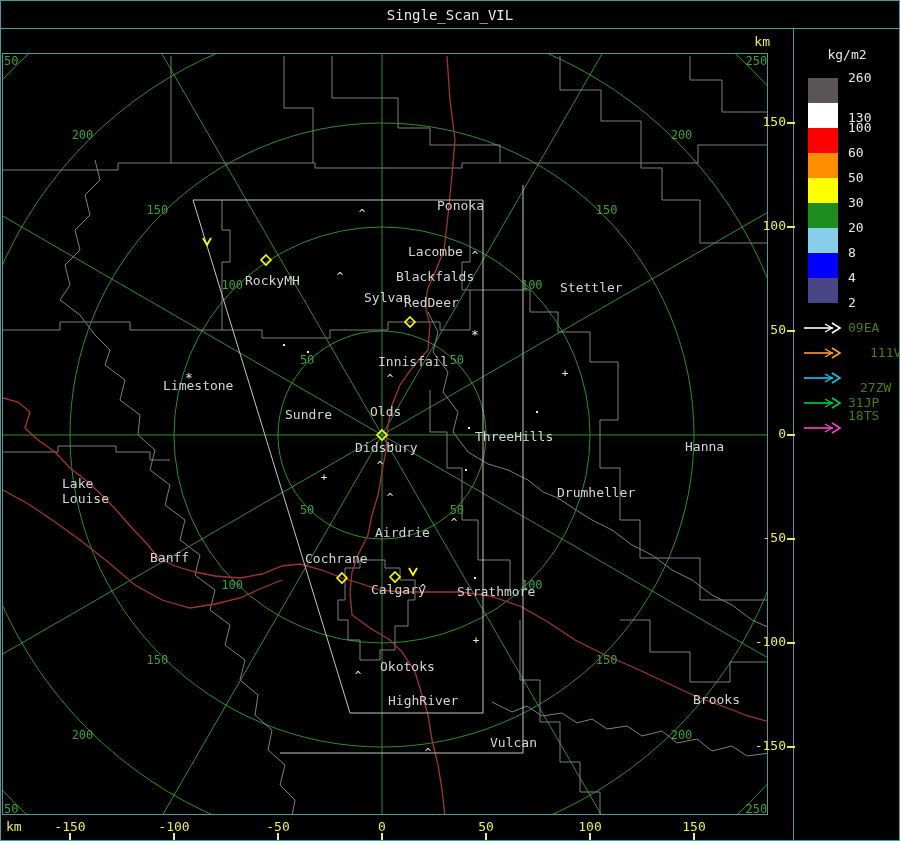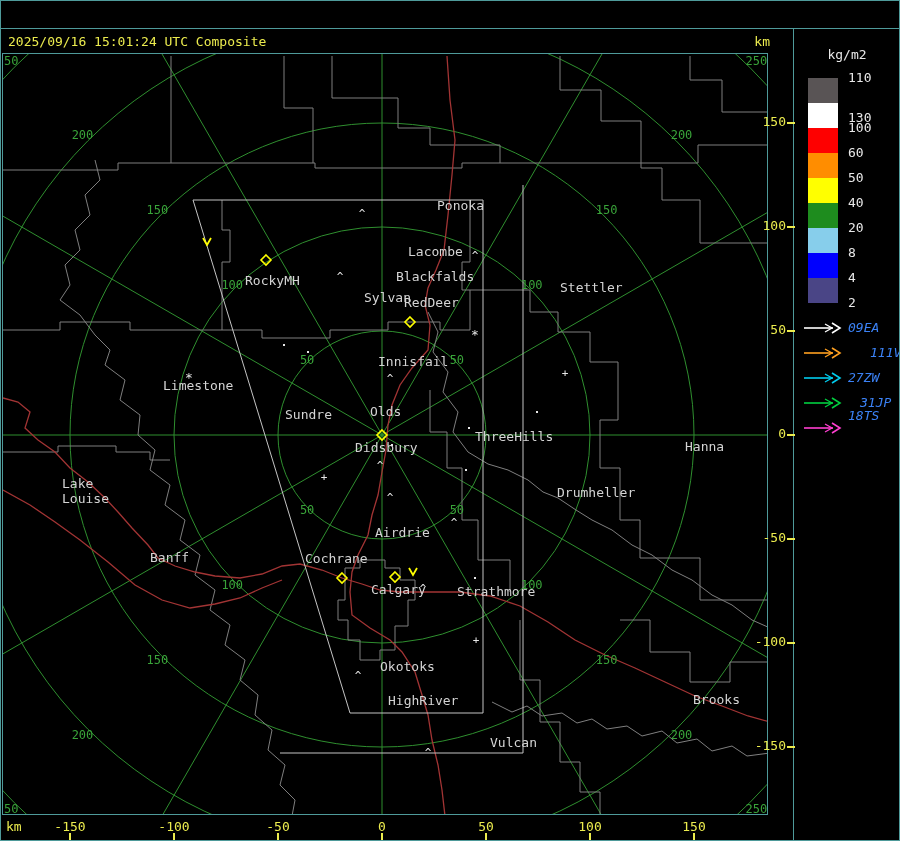--- a/index.html
+++ b/index.html
@@ -14,35 +14,37 @@
   .ts{position:absolute;left:8px;top:34px;color:#ecec4e;font-size:13px;}
   .yunit{position:absolute;left:740px;top:34px;width:30px;text-align:right;color:#ecec4e;font-size:13px;}
   .mapborder{position:absolute;left:2px;top:53px;width:766px;height:762px;
              border:1px solid #4e9a9a;box-sizing:border-box;}
   svg.map{position:absolute;left:3px;top:54px;}
   .panel{position:absolute;left:794px;top:29px;width:106px;height:812px;}
   .panel .ptitle{position:absolute;left:0;top:18px;width:100%;text-align:center;
                  color:#e8e8e8;font-size:13px;}
   .sw{position:absolute;left:14px;width:30px;height:25px;}
   .swlab{position:absolute;left:54px;color:#e8e8e8;font-size:13px;}
-  .arrow-row-label{position:absolute;left:54px;color:#3b82f6;font-size:13px;font-style:italic;}
+  .arrow-row-label{position:absolute;left:54px;color:#4d7c0f;font-size:13px;}
   .arrow-svg{position:absolute;left:8px;}
   .xlab{position:absolute;width:40px;text-align:center;color:#ecec4e;font-size:13px;top:819px;}
   .xunit{position:absolute;left:6px;top:819px;color:#ecec4e;font-size:13px;}
   .xtick{position:absolute;top:833px;width:2px;height:7px;background:#ecec4e;}
   .ylab{position:absolute;width:38px;text-align:right;color:#ecec4e;font-size:13px;}
   .ytick{position:absolute;left:787px;width:8px;height:2px;background:#ecec4e;}
 </style>
 </head>
 <body>
 
 <div class="stage">
+  <div class="titlebar">
+    <div class="t">Single_Scan_VIL</div>
+  </div>
   <div class="hline" style="left:0;top:28px;width:900px;height:1px;"></div>
 
-  <div class="ts">2025/09/16 15:01:24 UTC Composite</div>
   <div class="yunit">km</div>
 
   <div class="mapborder"></div>
   <svg class="map" id="mapsvg" width="764" height="760" viewBox="3 54 764 760">
       <line x1="382" y1="435" x2="982" y2="435" stroke="#2f8f2f" stroke-width="1"></line>
       <line x1="382" y1="435" x2="901.6152422706632" y2="735" stroke="#2f8f2f" stroke-width="1"></line>
       <line x1="382" y1="435" x2="682" y2="954.6152422706632" stroke="#2f8f2f" stroke-width="1"></line>
       <line x1="382" y1="435" x2="382.00000000000006" y2="1035" stroke="#2f8f2f" stroke-width="1"></line>
       <line x1="382" y1="435" x2="82.00000000000011" y2="954.6152422706632" stroke="#2f8f2f" stroke-width="1"></line>
       <line x1="382" y1="435" x2="-137.6152422706632" y2="735" stroke="#2f8f2f" stroke-width="1"></line>
@@ -163,26 +165,26 @@
     <div class="ptitle">kg/m2</div>
   <div class="sw" style="top: 49px; background: rgb(89, 84, 85);"></div>
       <div class="sw" style="top: 74px; background: rgb(255, 255, 255);"></div>
       <div class="sw" style="top: 99px; background: rgb(254, 0, 0);"></div>
       <div class="sw" style="top: 124px; background: rgb(255, 141, 0);"></div>
       <div class="sw" style="top: 149px; background: rgb(255, 255, 0);"></div>
       <div class="sw" style="top: 174px; background: rgb(30, 140, 30);"></div>
       <div class="sw" style="top: 199px; background: rgb(135, 206, 235);"></div>
       <div class="sw" style="top: 224px; background: rgb(0, 0, 254);"></div>
       <div class="sw" style="top: 249px; background: rgb(74, 69, 134);"></div>
-      <div class="swlab" style="top: 41px;">110</div>
+      <div class="swlab" style="top: 41px;">260</div>
       <div class="swlab" style="top: 81px;">130</div>
       <div class="swlab" style="top: 91px;">100</div>
       <div class="swlab" style="top: 116px;">60</div>
       <div class="swlab" style="top: 141px;">50</div>
-      <div class="swlab" style="top: 166px;">40</div>
+      <div class="swlab" style="top: 166px;">30</div>
       <div class="swlab" style="top: 191px; text-align: right;">20</div>
       <div class="swlab" style="top: 216px;">8</div>
       <div class="swlab" style="top: 241px;">4</div>
       <div class="swlab" style="top: 266px;">2</div>
       <div class="arrow-svg" style="top: 291px;"><svg width="44" height="16" xmlns="http://www.w3.org/2000/svg">
        <line x1="2" y1="8" x2="31" y2="8" stroke="#ffffff" stroke-width="1.6"></line>
        <path d="M30 3 L38 8 L30 13" stroke="#ffffff" fill="none" stroke-width="1.6"></path>
        <path d="M23 4 L30 8 L23 12" stroke="#ffffff" fill="none" stroke-width="1.3"></path>
      </svg></div>
       <div class="arrow-row-label" style="top: 291px;">09EA</div>
@@ -190,27 +192,27 @@
        <line x1="2" y1="8" x2="31" y2="8" stroke="#ffa020" stroke-width="1.6"></line>
        <path d="M30 3 L38 8 L30 13" stroke="#ffa020" fill="none" stroke-width="1.6"></path>
        <path d="M23 4 L30 8 L23 12" stroke="#ffa020" fill="none" stroke-width="1.3"></path>
      </svg></div>
       <div class="arrow-row-label" style="top: 316px; margin-left: 22px;">111V</div>
       <div class="arrow-svg" style="top: 341px;"><svg width="44" height="16" xmlns="http://www.w3.org/2000/svg">
        <line x1="2" y1="8" x2="31" y2="8" stroke="#00ccee" stroke-width="1.6"></line>
        <path d="M30 3 L38 8 L30 13" stroke="#00ccee" fill="none" stroke-width="1.6"></path>
        <path d="M23 4 L30 8 L23 12" stroke="#00ccee" fill="none" stroke-width="1.3"></path>
      </svg></div>
-      <div class="arrow-row-label" style="top: 341px;">27ZW</div>
+      <div class="arrow-row-label" style="top: 351px; margin-left: 12px;">27ZW</div>
       <div class="arrow-svg" style="top: 366px;"><svg width="44" height="16" xmlns="http://www.w3.org/2000/svg">
        <line x1="2" y1="8" x2="31" y2="8" stroke="#00d040" stroke-width="1.6"></line>
        <path d="M30 3 L38 8 L30 13" stroke="#00d040" fill="none" stroke-width="1.6"></path>
        <path d="M23 4 L30 8 L23 12" stroke="#00d040" fill="none" stroke-width="1.3"></path>
      </svg></div>
-      <div class="arrow-row-label" style="top: 366px; margin-left: 12px;">31JP</div>
+      <div class="arrow-row-label" style="top: 366px;">31JP</div>
       <div class="arrow-svg" style="top: 391px;"><svg width="44" height="16" xmlns="http://www.w3.org/2000/svg">
        <line x1="2" y1="8" x2="31" y2="8" stroke="#ff3fd0" stroke-width="1.6"></line>
        <path d="M30 3 L38 8 L30 13" stroke="#ff3fd0" fill="none" stroke-width="1.6"></path>
        <path d="M23 4 L30 8 L23 12" stroke="#ff3fd0" fill="none" stroke-width="1.3"></path>
      </svg></div>
       <div class="arrow-row-label" style="top: 379px;">18TS</div>
     </div>
 
   <div class="xunit">km</div>
   <div class="frame"></div>

